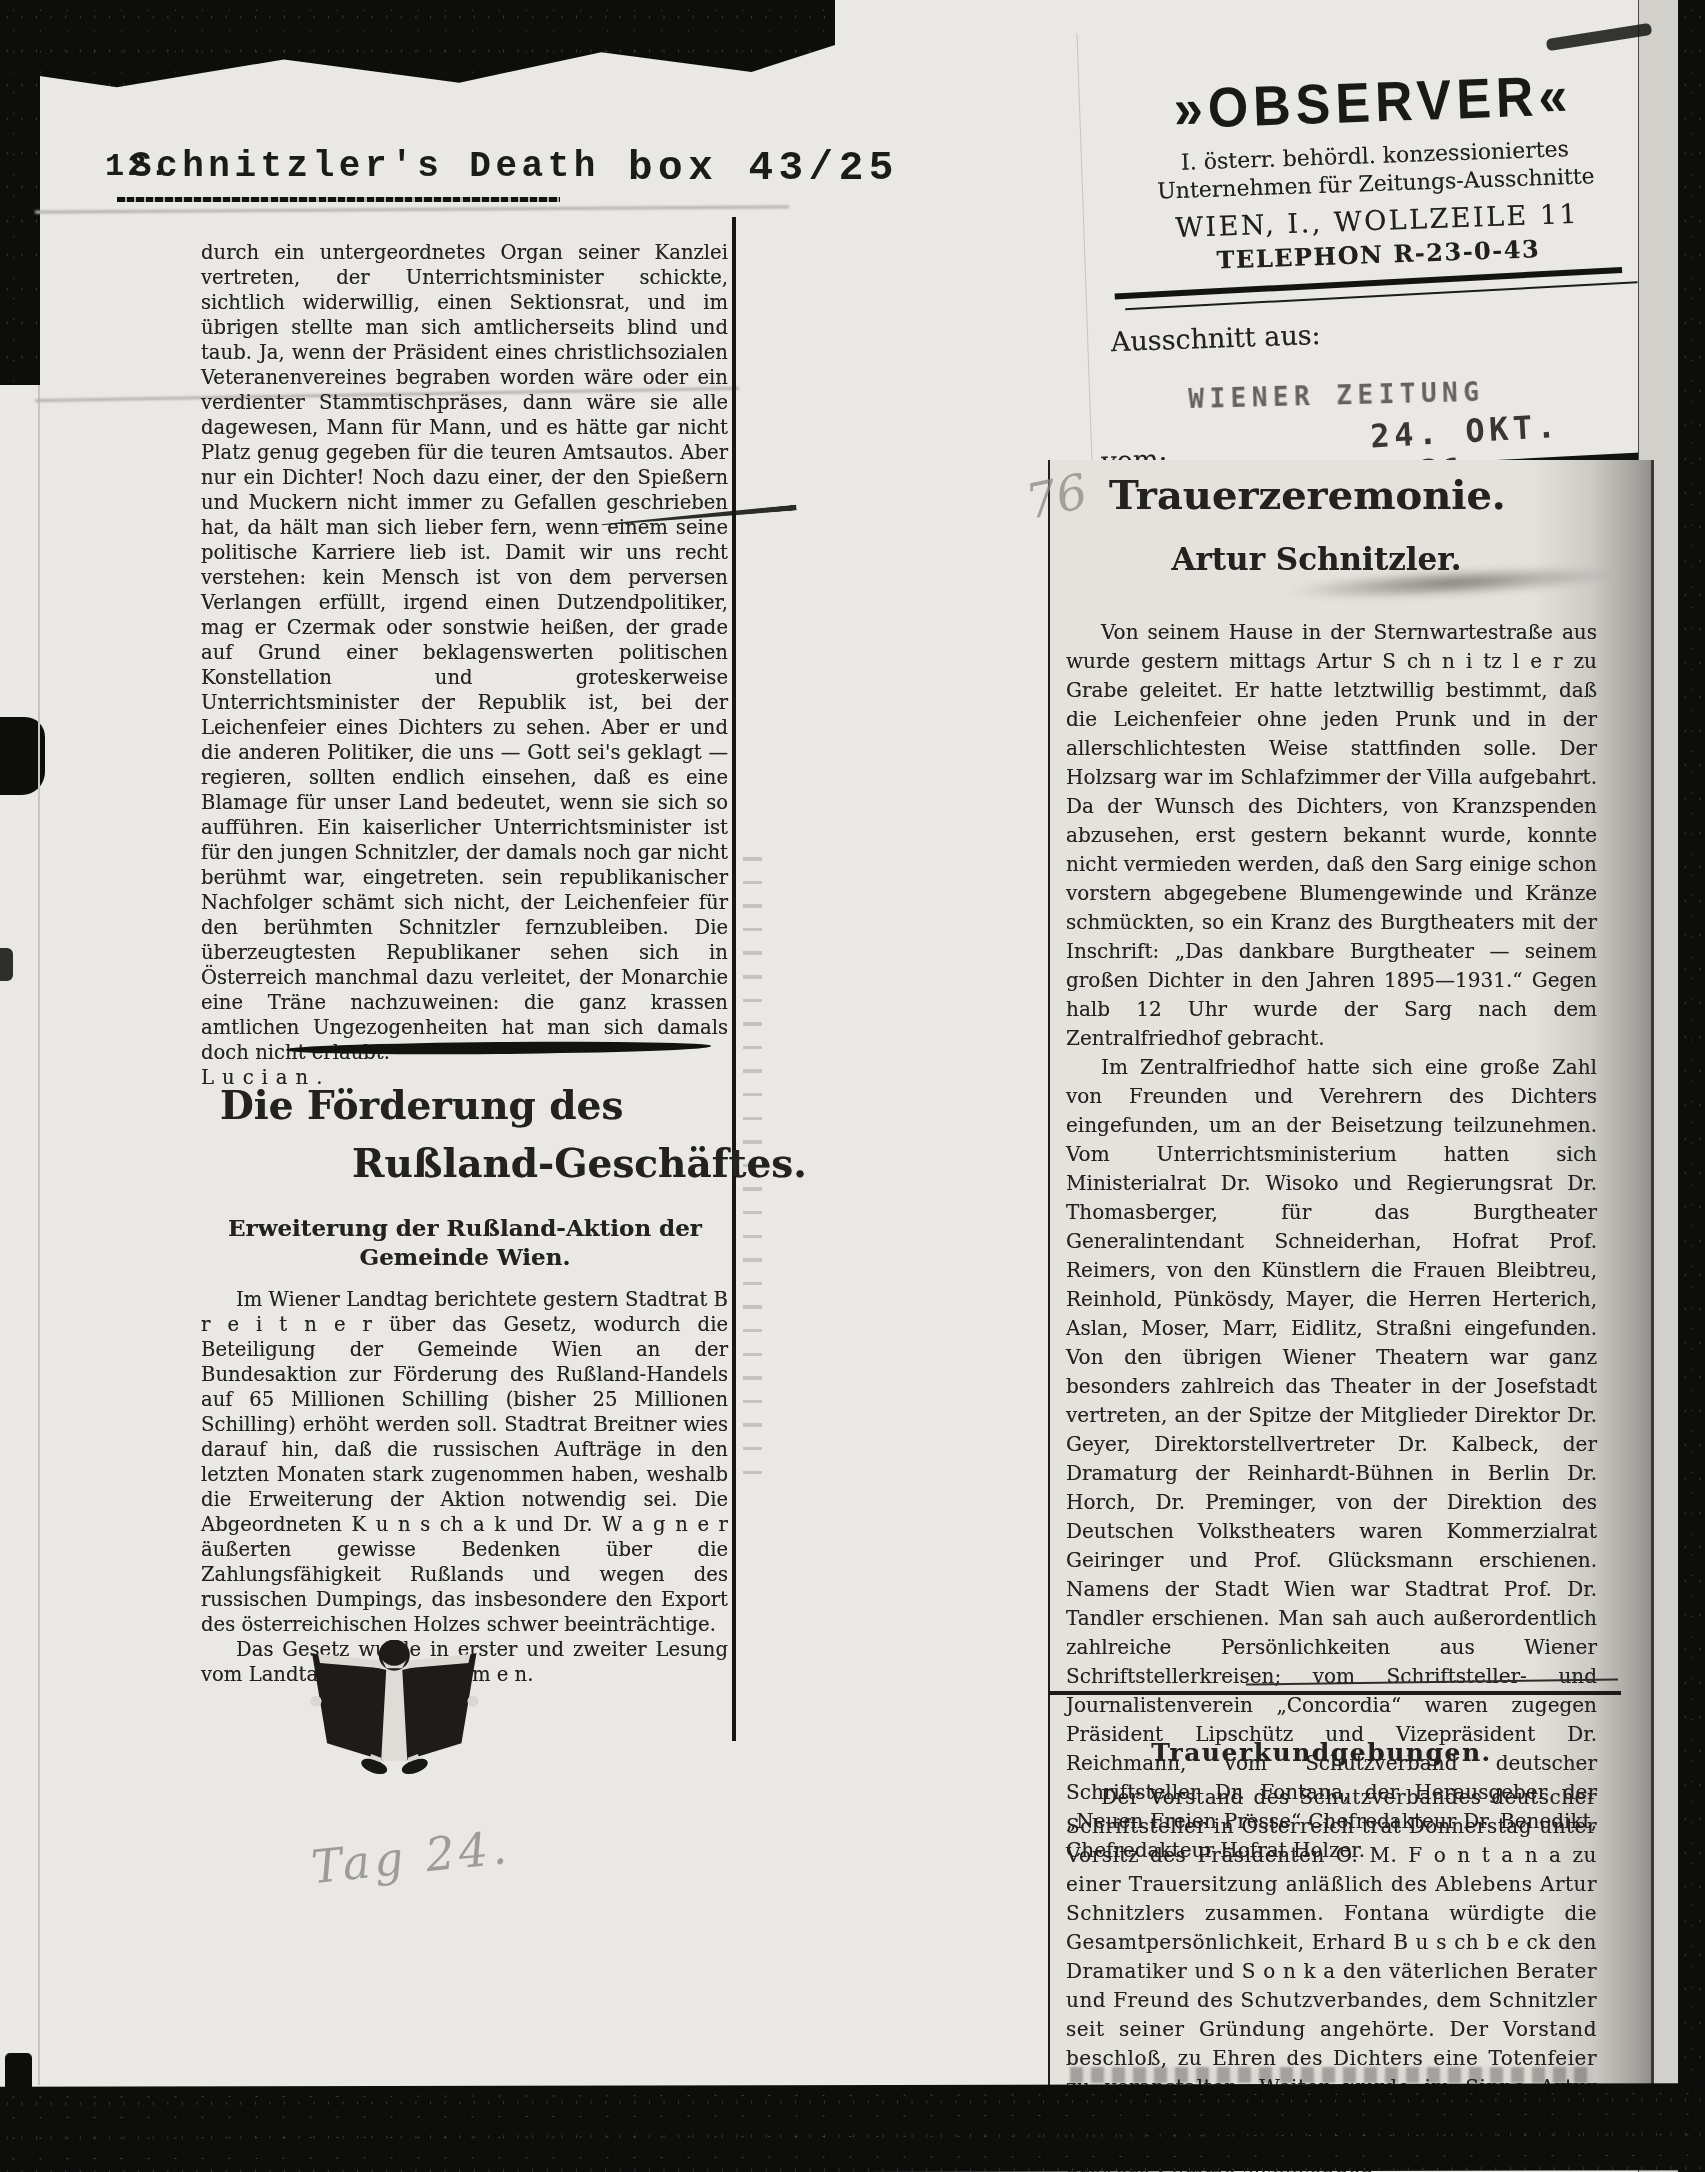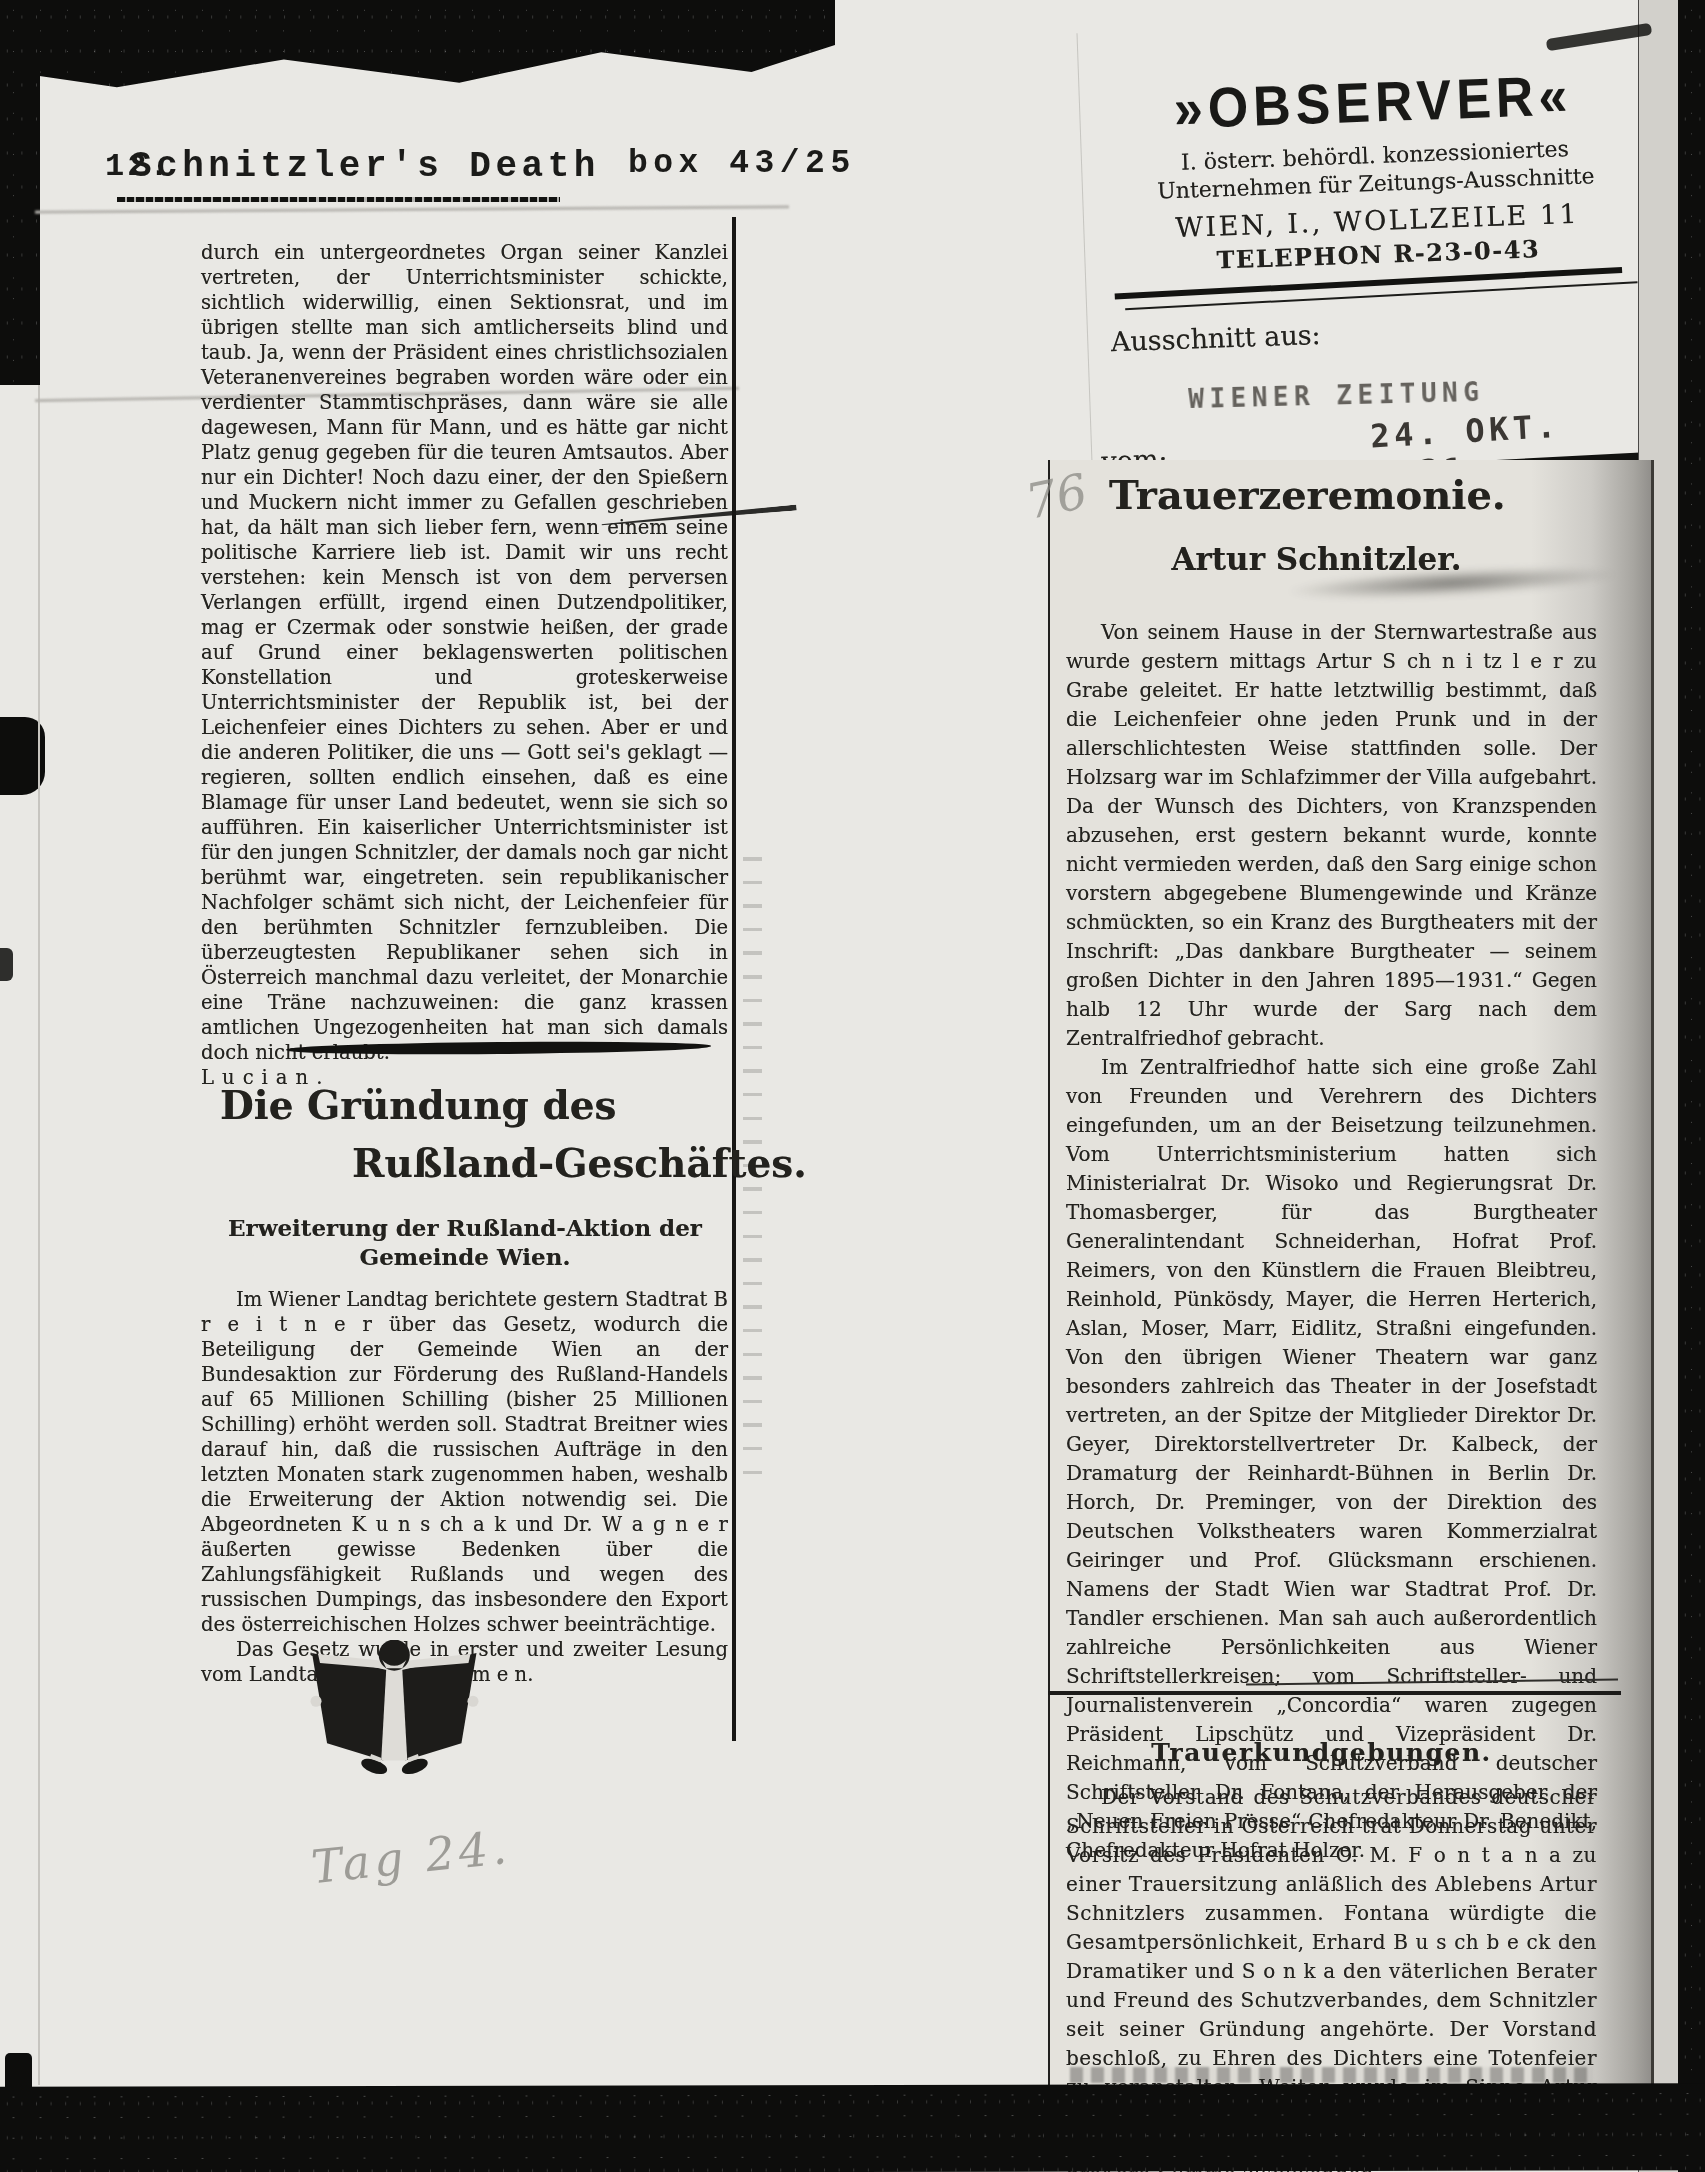--- a/index.html
+++ b/index.html
@@ -66,35 +66,35 @@
   <div class="abs black" style="left:0;top:948px;width:13px;height:33px;border-radius:0 6px 6px 0;opacity:.85;"></div>
   <div class="abs crease" style="left:35px;top:208px;width:754px;height:2.5px;transform:rotate(-.4deg);"></div>
   <div class="abs crease" style="left:35px;top:393px;width:704px;height:3px;transform:rotate(-1deg);"></div>
   <div class="abs" style="left:601px;top:513px;width:196px;height:6px;background:#161614;
               transform:rotate(-5deg);clip-path:polygon(0 45%,100% 0,100% 100%,0 60%);opacity:.9;"></div>
 
   <div class="abs typew" style="left:74px;top:148px;font-size:32px;letter-spacing:3px;margin-left:31px;">12.</div>
   <div class="abs typew" style="left:130px;top:146px;font-size:36px;letter-spacing:4.5px;">Schnitzler's Death</div>
   <div class="abs" style="left:117px;top:197px;width:443px;height:4.5px;
               background:repeating-linear-gradient(90deg,#121210 0 7.5px,rgba(18,18,16,.25) 7.5px 9.6px);"></div>
-  <div class="abs typew" style="left:628px;top:145px;font-size:33px;letter-spacing:5.5px;">box 43/25</div>
+  <div class="abs typew" style="left:628px;top:145px;font-size:41px;letter-spacing:5.5px;">box 43/25</div>
 
   <div class="abs" style="left:732px;top:217px;width:3.5px;height:1524px;background:#171614;"></div>
   <div class="abs" style="left:743px;top:857px;width:19px;height:624px;opacity:.35;
               background:repeating-linear-gradient(180deg,rgba(40,40,36,.55) 0 3.5px,transparent 3.5px 23.6px);"></div>
 
   <div id="left-body" class="abs fraktur justify">
     <p style="margin:0;">durch ein untergeordnetes Organ seiner Kanzlei vertreten, der Unterrichtsminister schickte, sichtlich widerwillig, einen Sektionsrat, und im übrigen stellte man sich amtlicherseits blind und taub. Ja, wenn der Präsident eines christlichsozialen Veteranenvereines begraben worden wäre oder ein verdienter Stammtischpräses, dann wäre sie alle dagewesen, Mann für Mann, und es hätte gar nicht Platz genug gegeben für die teuren Amtsautos. Aber nur ein Dichter! Noch dazu einer, der den Spießern und Muckern nicht immer zu Gefallen geschrieben hat, da hält man sich lieber fern, wenn einem seine politische Karriere lieb ist. Damit wir uns recht verstehen: kein Mensch ist von dem perversen Verlangen erfüllt, irgend einen Dutzendpolitiker, mag er Czermak oder sonstwie heißen, der grade auf Grund einer beklagenswerten politischen Konstellation und groteskerweise Unterrichtsminister der Republik ist, bei der Leichenfeier eines Dichters zu sehen. Aber er und die anderen Politiker, die uns — Gott sei's geklagt — regieren, sollten endlich einsehen, daß es eine Blamage für unser Land bedeutet, wenn sie sich so aufführen. Ein kaiserlicher Unterrichtsminister ist für den jungen Schnitzler, der damals noch gar nicht berühmt war, eingetreten. sein republikanischer Nachfolger schämt sich nicht, der Leichenfeier für den berühmten Schnitzler fernzubleiben. Die überzeugtesten Republikaner sehen sich in Österreich manchmal dazu verleitet, der Monarchie eine Träne nachzuweinen: die ganz krassen amtlichen Ungezogenheiten hat man sich damals doch nicht erlaubt.</p>
     <div id="left-sig" class="fraktur">Lucian.</div>
   </div>
 
   <div class="abs" style="left:286px;top:1042px;width:425px;height:11.6px;background:#121210;
               border-radius:50%;transform:rotate(-.5deg);"></div>
 
-  <div id="russ-h1" class="abs fraktur">Die Gründung des</div>
+  <div id="russ-h1" class="abs fraktur">Die Förderung des</div>
   <div id="russ-sub" class="abs fraktur">Erweiterung der Rußland-Aktion der Gemeinde Wien.</div>
   <div id="russ-h2" class="abs fraktur">Rußland-Geschäftes.</div>
   <div id="russ-body" class="abs fraktur justify indent">
     <p>Im Wiener Landtag berichtete gestern Stadtrat B r e i t n e r über das Gesetz, wodurch die Beteiligung der Gemeinde Wien an der Bundesaktion zur Förderung des Rußland-Handels auf 65 Millionen Schilling (bisher 25 Millionen Schilling) erhöht werden soll. Stadtrat Breitner wies darauf hin, daß die russischen Aufträge in den letzten Monaten stark zugenommen haben, weshalb die Erweiterung der Aktion notwendig sei. Die Abgeordneten K u n s ch a k und Dr. W a g n e r äußerten gewisse Bedenken über die Zahlungsfähigkeit Rußlands und wegen des russischen Dumpings, das insbesondere den Export des österreichischen Holzes schwer beeinträchtige.</p>
     <p>Das Gesetz wurde in erster und zweiter Lesung vom Landtag a n g e n o m m e n.</p>
   </div>
 
   <svg class="abs" style="left:308px;top:1640px;" width="173" height="138" viewBox="0 0 345 275">
     <polygon points="168,62 8,26 38,206 150,240" fill="#1d1c1a"></polygon>
     <polygon points="176,62 336,26 306,206 194,240" fill="#1d1c1a"></polygon>

